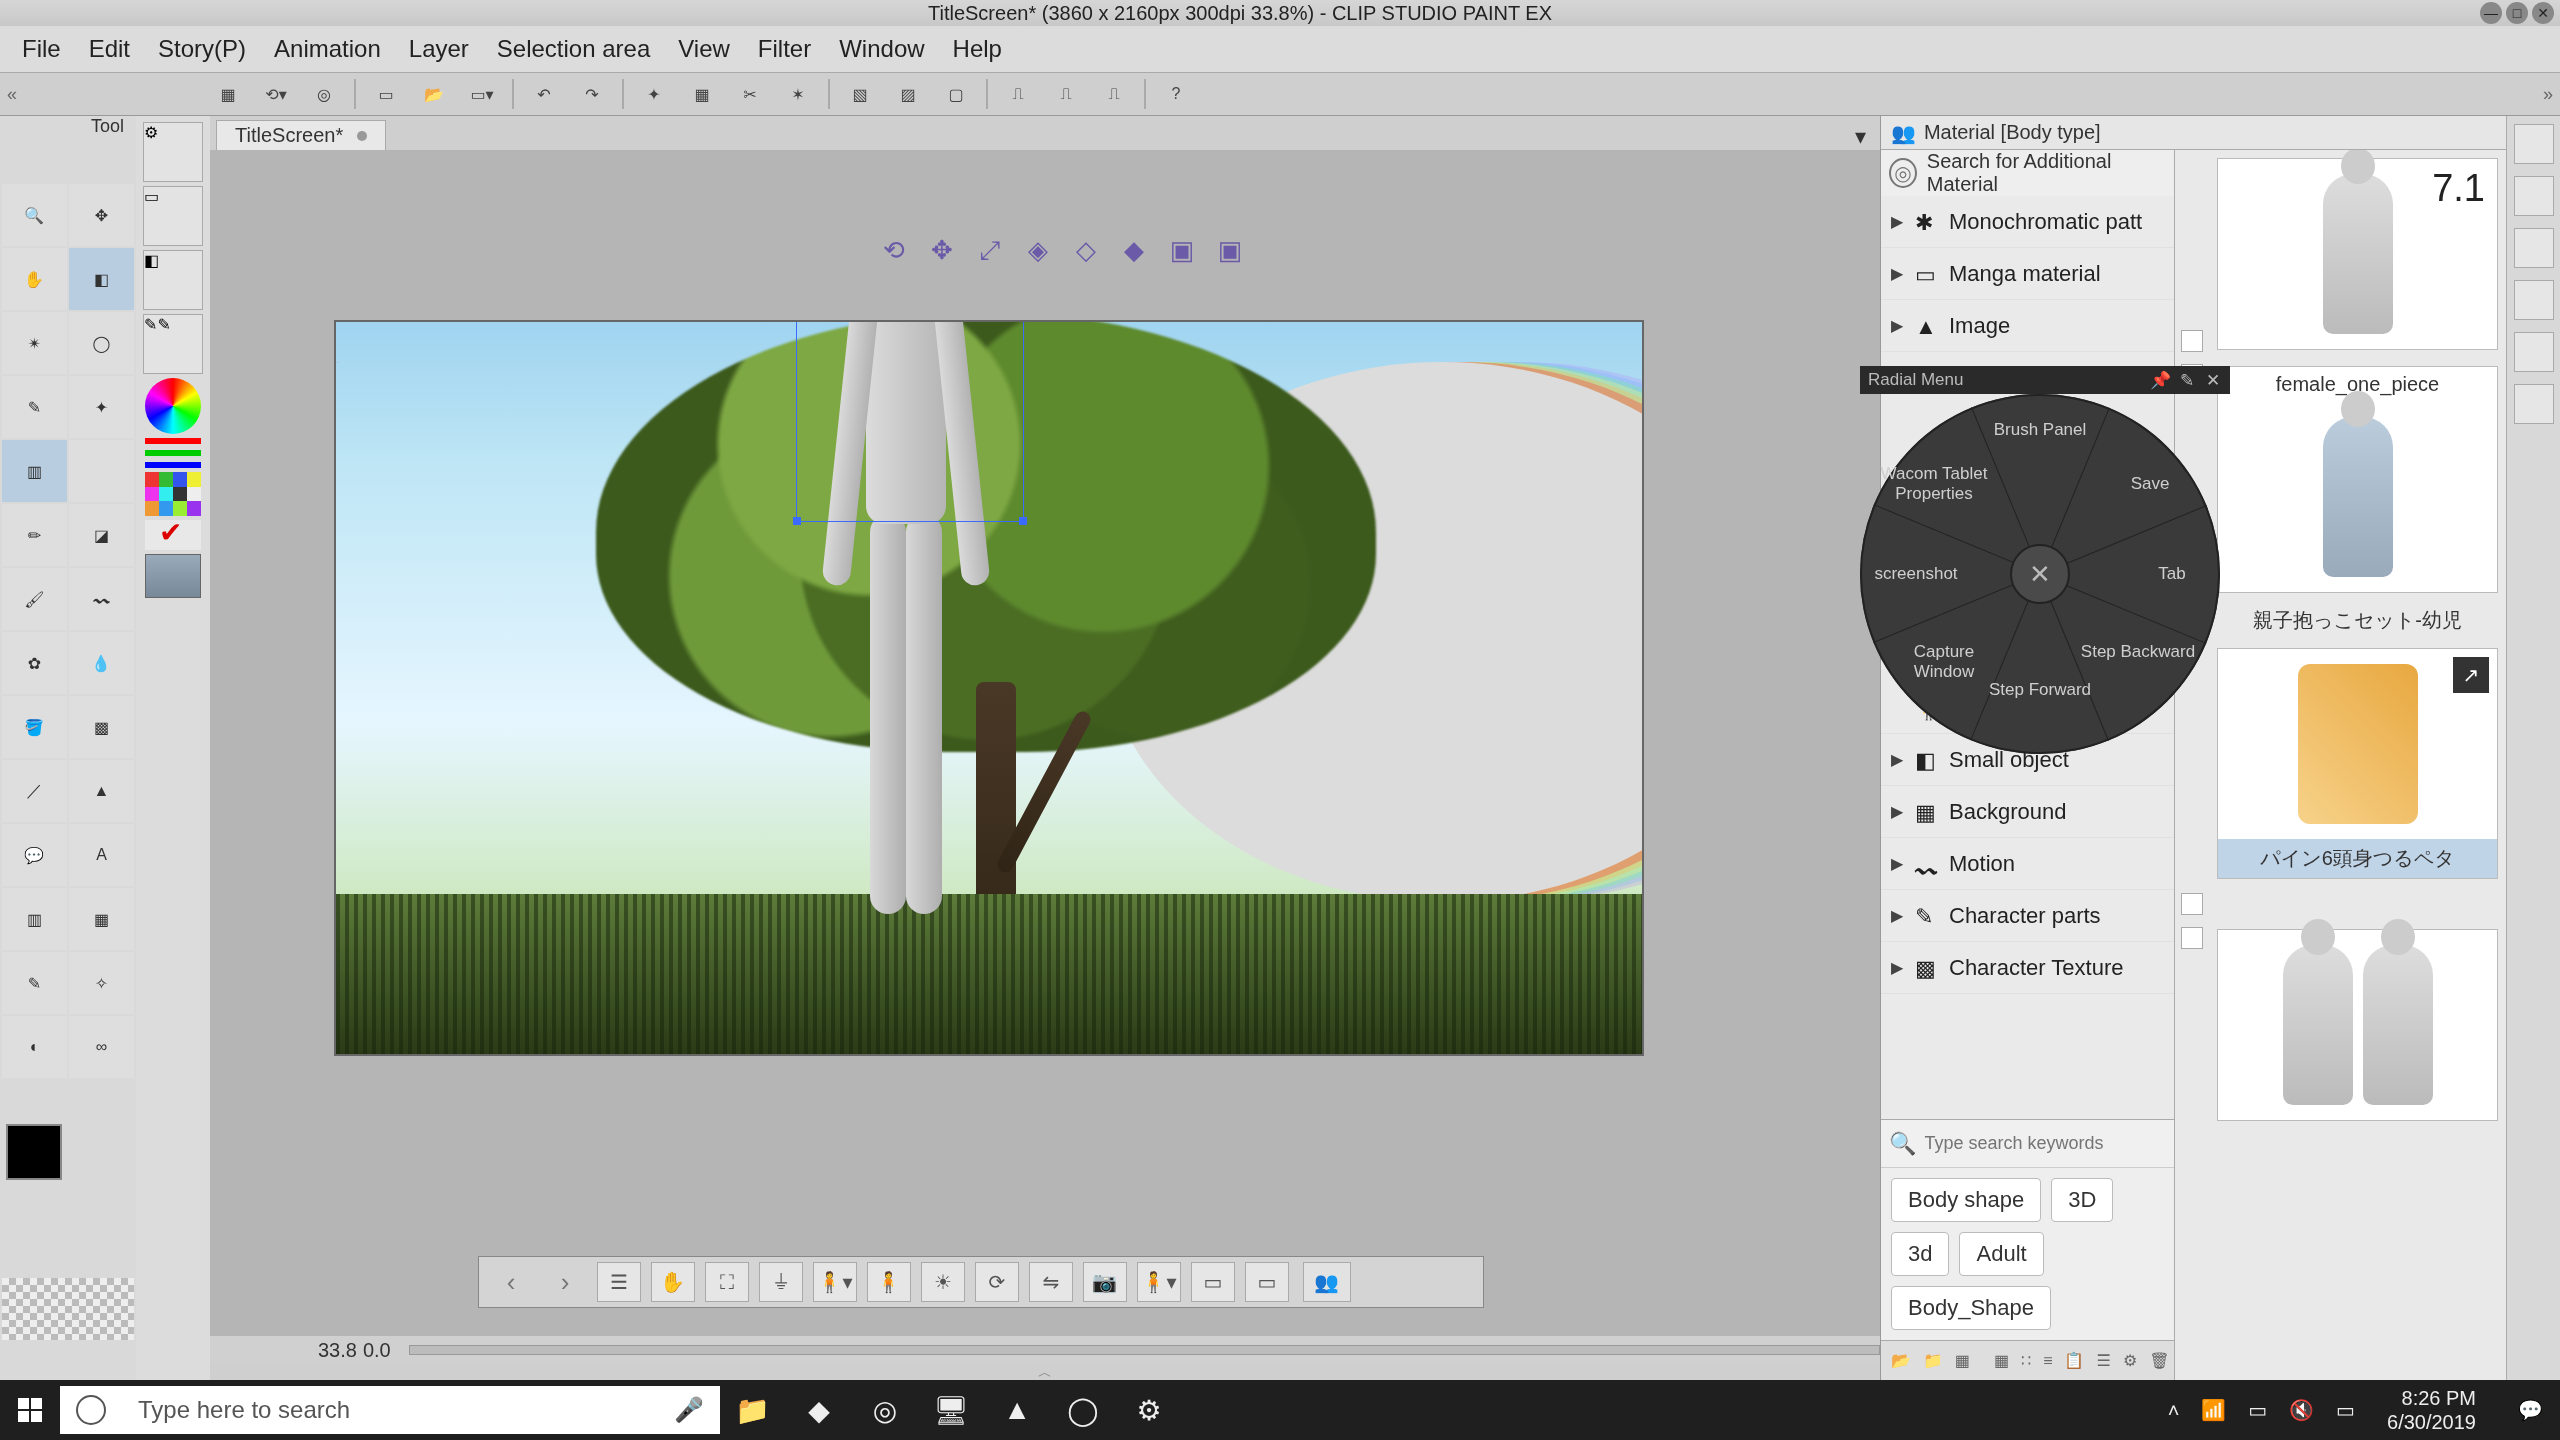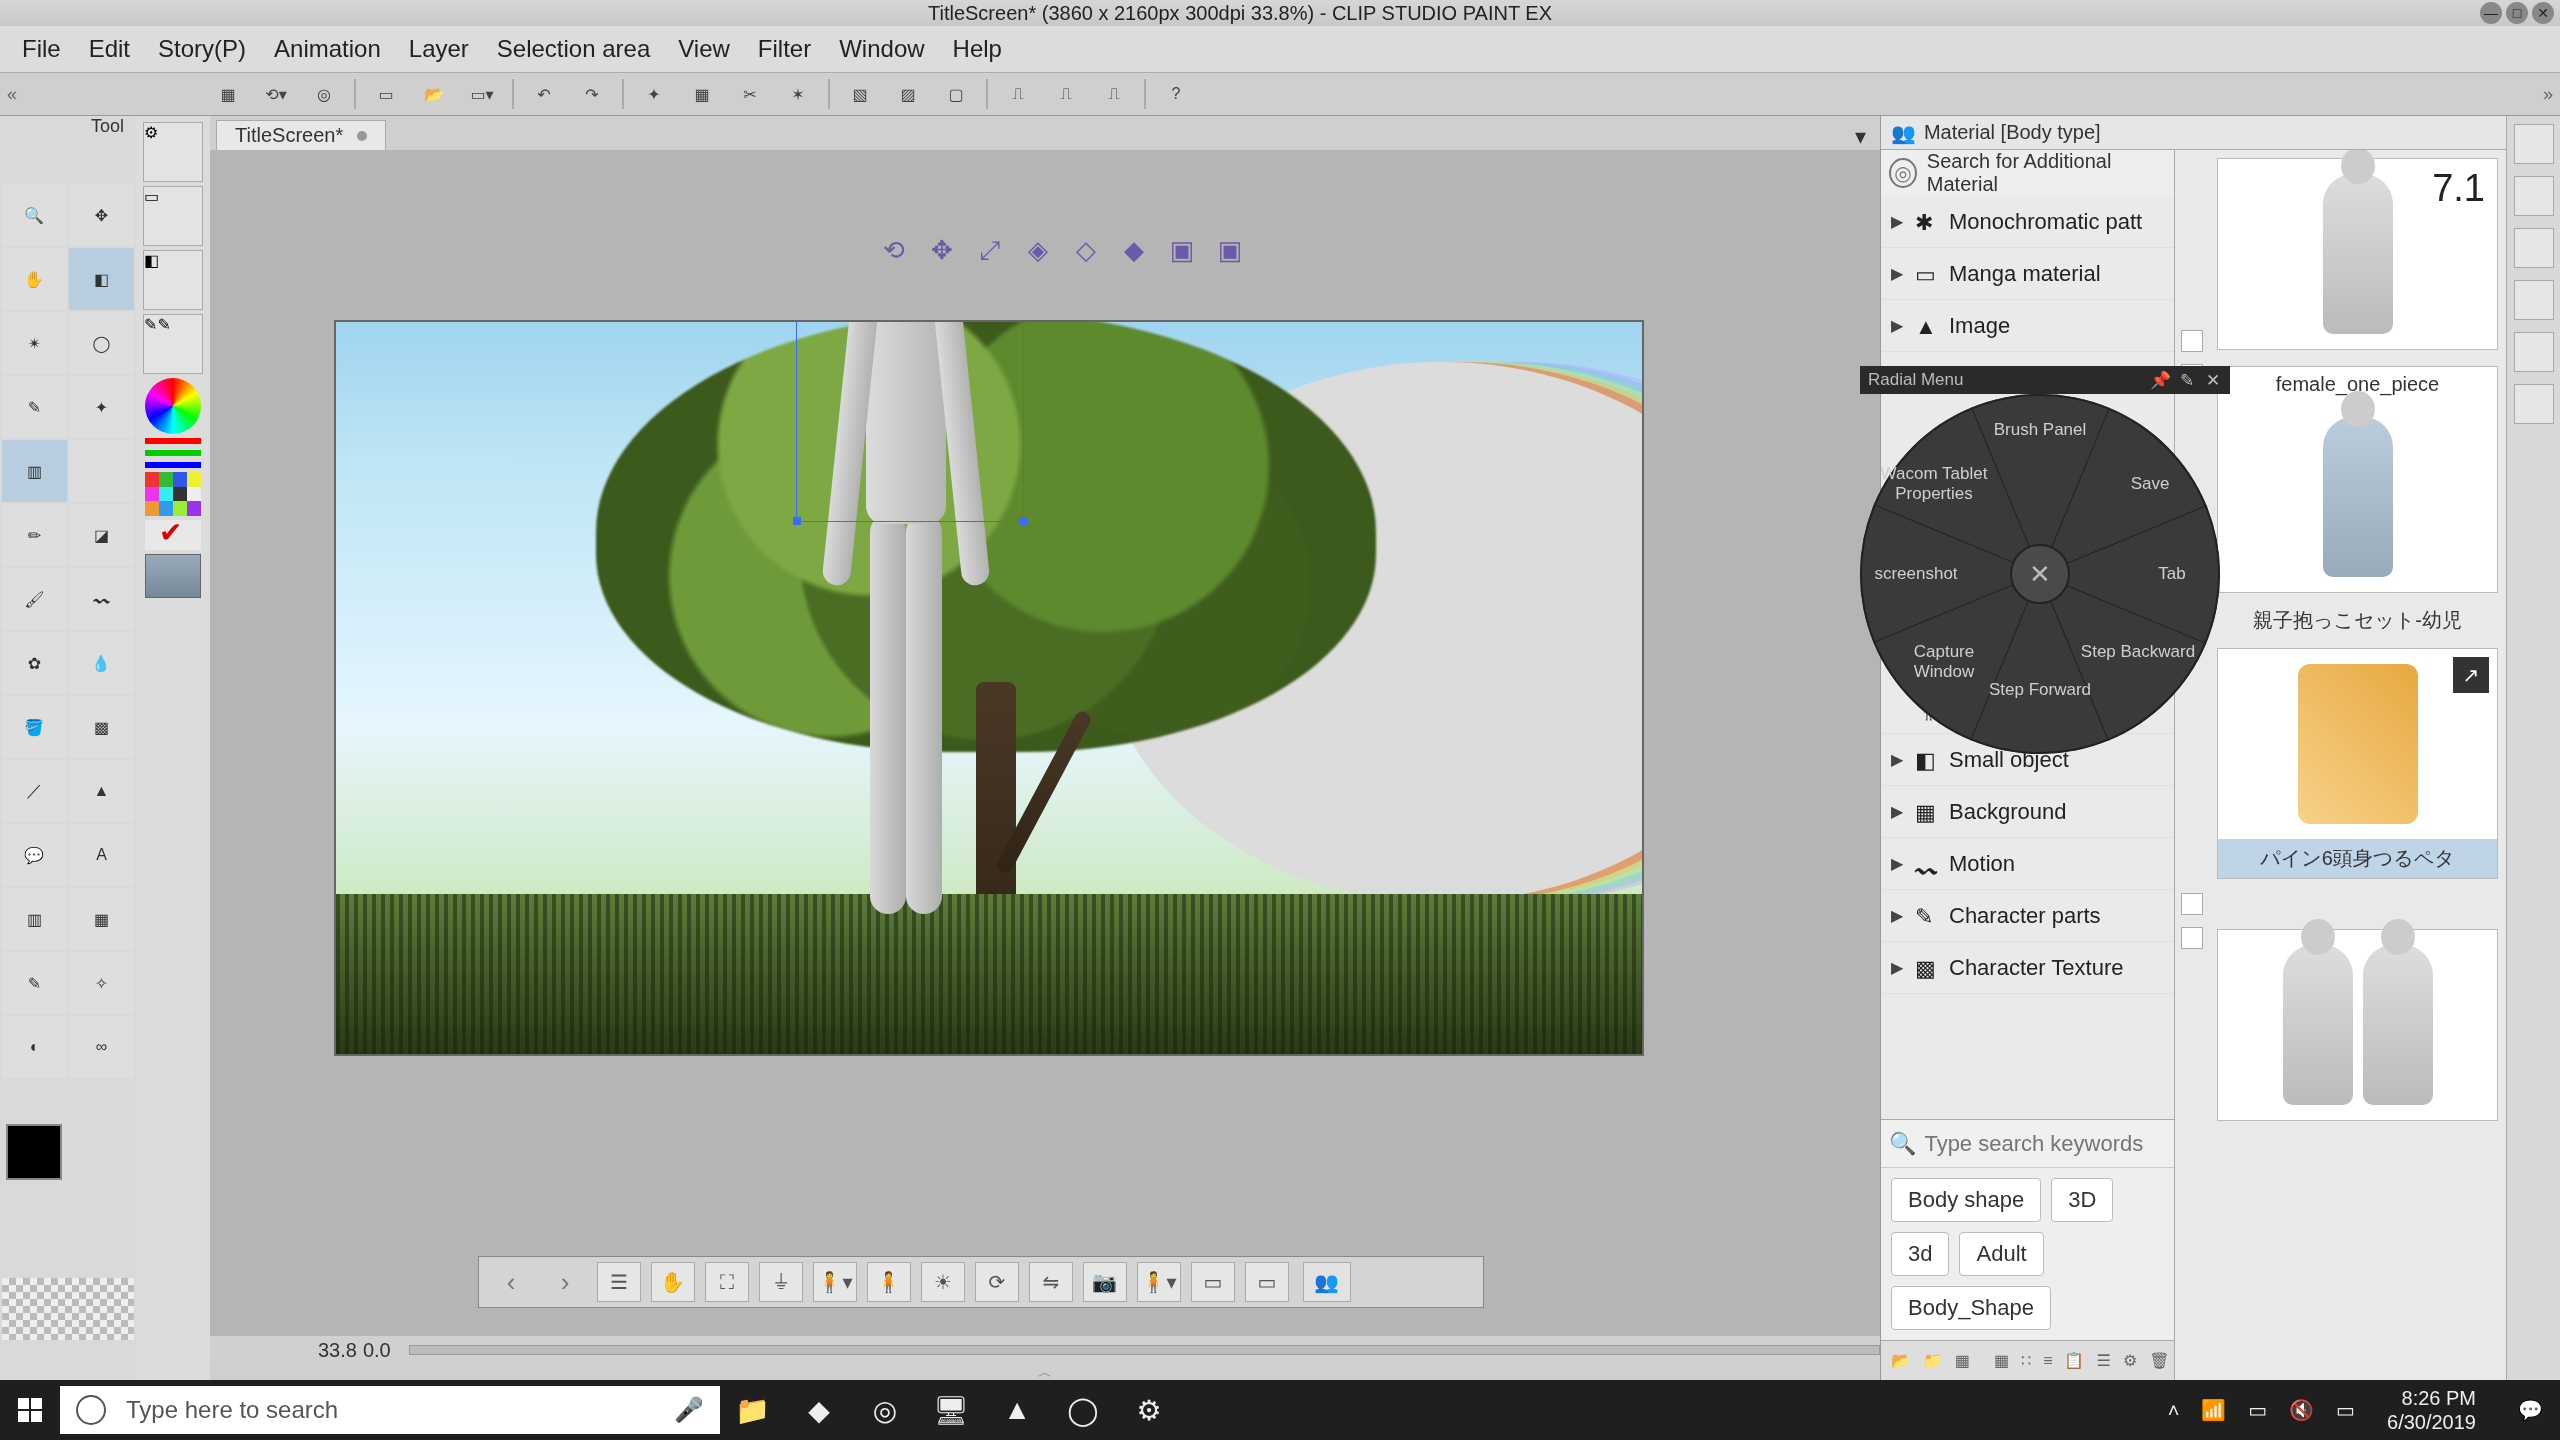--- a/index.html
+++ b/index.html
@@ -92,21 +92,21 @@
 .right-cols { flex: 1; display: flex; }
 .tree-col { width: 294px; border-right: 1px solid #aaa; display: flex; flex-direction: column; }
 .search-add { height: 46px; background: #eee; display: flex; align-items: center; padding: 0 8px; gap: 10px; font-size: 20px; color: #333; }
 .search-add .swirl { width: 30px; height: 30px; border: 2px solid #777; border-radius: 50%; color:#777; display:flex;align-items:center;justify-content:center; }
 .tree { flex: 1; overflow: hidden; background: #eaeaea; }
 .tree-item { display: flex; align-items: center; height: 52px; padding: 0 10px; font-size: 22px; color: #222; border-bottom: 1px solid rgba(0,0,0,.04); gap: 10px; }
 .tree-item .arrow { color: #444; font-size: 16px; width: 14px; }
 .tree-item .ico { width: 24px; height: 24px; display: inline-block; }
 .tagsearch { height: 48px; display: flex; align-items: center; background: #f0f0f0; border-top: 1px solid #aaa; padding: 0 8px; gap: 8px; }
 .tagsearch .mag { color: #888; font-size: 22px; }
-.tagsearch input { flex: 1; border: none; background: transparent; font-size: 22px; color: #a16207; outline: none; }
+.tagsearch input { flex: 1; border: none; background: transparent; font-size: 18px; color: #a16207; outline: none; }
 .tags { padding: 10px; display: flex; flex-wrap: wrap; gap: 10px; background: #eee; border-top: 1px solid #ccc; }
 .tags .tag { padding: 8px 16px; background: #fff; border: 1px solid #bbb; border-radius: 4px; font-size: 22px; color: #333; }
 .mat-footer { height: 40px; background: #dedede; border-top: 1px solid #aaa; display: flex; align-items: center; gap: 12px; padding: 0 10px; color: #666; }
 .mat-footer .sp { flex: 1; }
 .mat-footer .fb { width: 28px; height: 28px; display: flex; align-items: center; justify-content: center; }
 
 .thumb-col { flex: 1; background: #e9e9e9; overflow: hidden; }
 .thumb-card { margin: 8px; background: #fff; border: 1px solid #bbb; }
 .thumb-card.sel { background: #c0d4e8; }
 .thumb-img { height: 190px; background: #fff; display: flex; align-items: center; justify-content: center; color: #888; position: relative; }
@@ -129,21 +129,21 @@
 .radial .disc { position: absolute; inset: 0; border-radius: 50%; background: #3a3a3a; box-shadow: inset 0 0 0 2px #222; }
 .radial .line { position: absolute; left: 50%; top: 50%; width: 180px; height: 1px; background: #222; transform-origin: 0 0; }
 .radial .center { position: absolute; left: 50%; top: 50%; width: 60px; height: 60px; margin: -30px 0 0 -30px; border-radius: 50%; background: #4a4a4a; border: 2px solid #222; color: #bbb; display: flex; align-items: center; justify-content: center; font-size: 26px; }
 .radial .seg { position: absolute; width: 120px; color: #cfcfcf; font-size: 17px; text-align: center; }
 
 
 .taskbar { position: fixed; left: 0; right: 0; bottom: 0; height: 60px; background: #1f1f1f; display: flex; align-items: center; color: #eee; }
 .taskbar .start { width: 60px; height: 60px; display: flex; align-items: center; justify-content: center; }
 .taskbar .start .win { width: 24px; height: 24px; display: grid; grid-template-columns: 1fr 1fr; grid-template-rows: 1fr 1fr; gap: 2px; }
 .taskbar .start .win span { background: #fff; }
-.taskbar .search { width: 660px; height: 48px; background: #fff; display: flex; align-items: center; gap: 20px; padding: 8px 16px; color: #555; font-size: 24px; }
+.taskbar .search { width: 660px; height: 48px; background: #fff; display: flex; align-items: center; gap: 32px; padding: 8px 16px; color: #555; font-size: 24px; }
 .taskbar .search .cort { width: 30px; height: 30px; border: 2px solid #555; border-radius: 50%; }
 .taskbar .search .mic { margin-left: auto; }
 .taskbar .apps { display: flex; height: 100%; }
 .taskbar .apps .app { width: 66px; display: flex; align-items: center; justify-content: center; font-size: 28px; }
 .taskbar .tray { margin-left: auto; display: flex; align-items: center; gap: 22px; padding: 0 6px; font-size: 20px; }
 .taskbar .clock { text-align: right; font-size: 20px; line-height: 1.2; padding: 0 10px; }
 .taskbar .notif { width: 46px; height: 46px; display: flex; align-items: center; justify-content: center; }
 </style>
 </head>
 <body>

